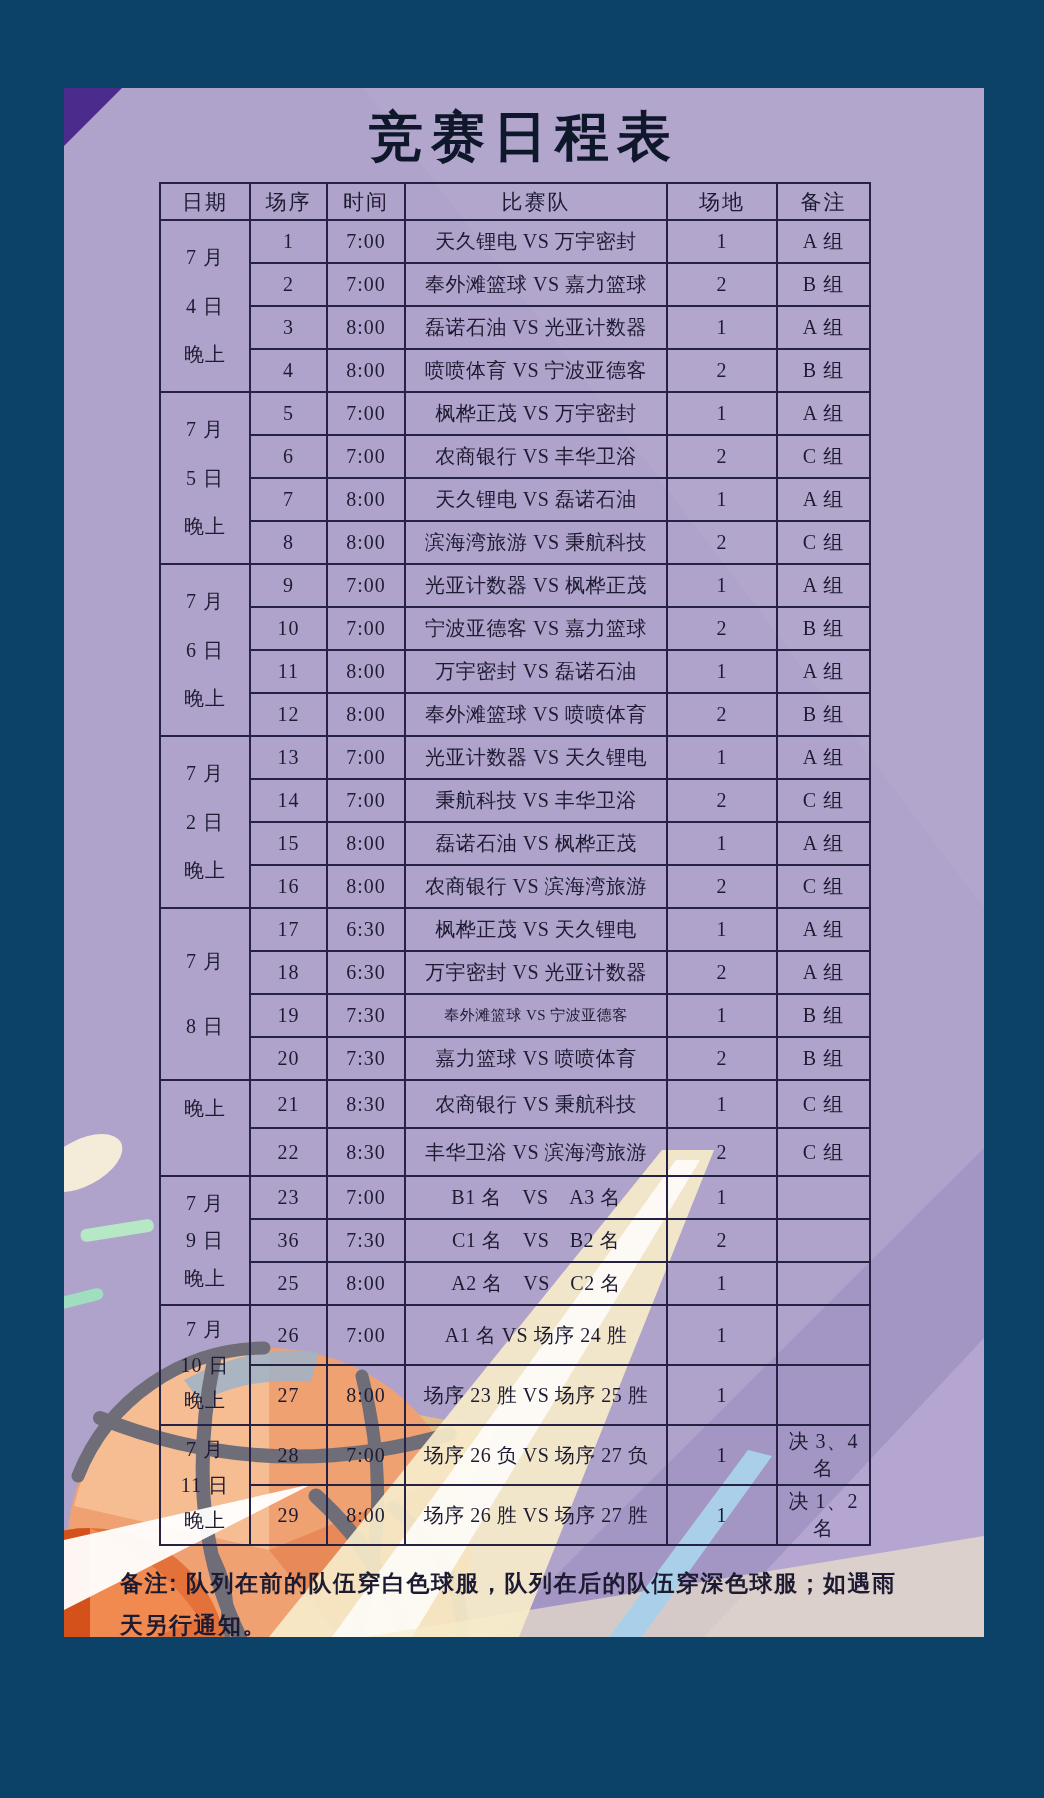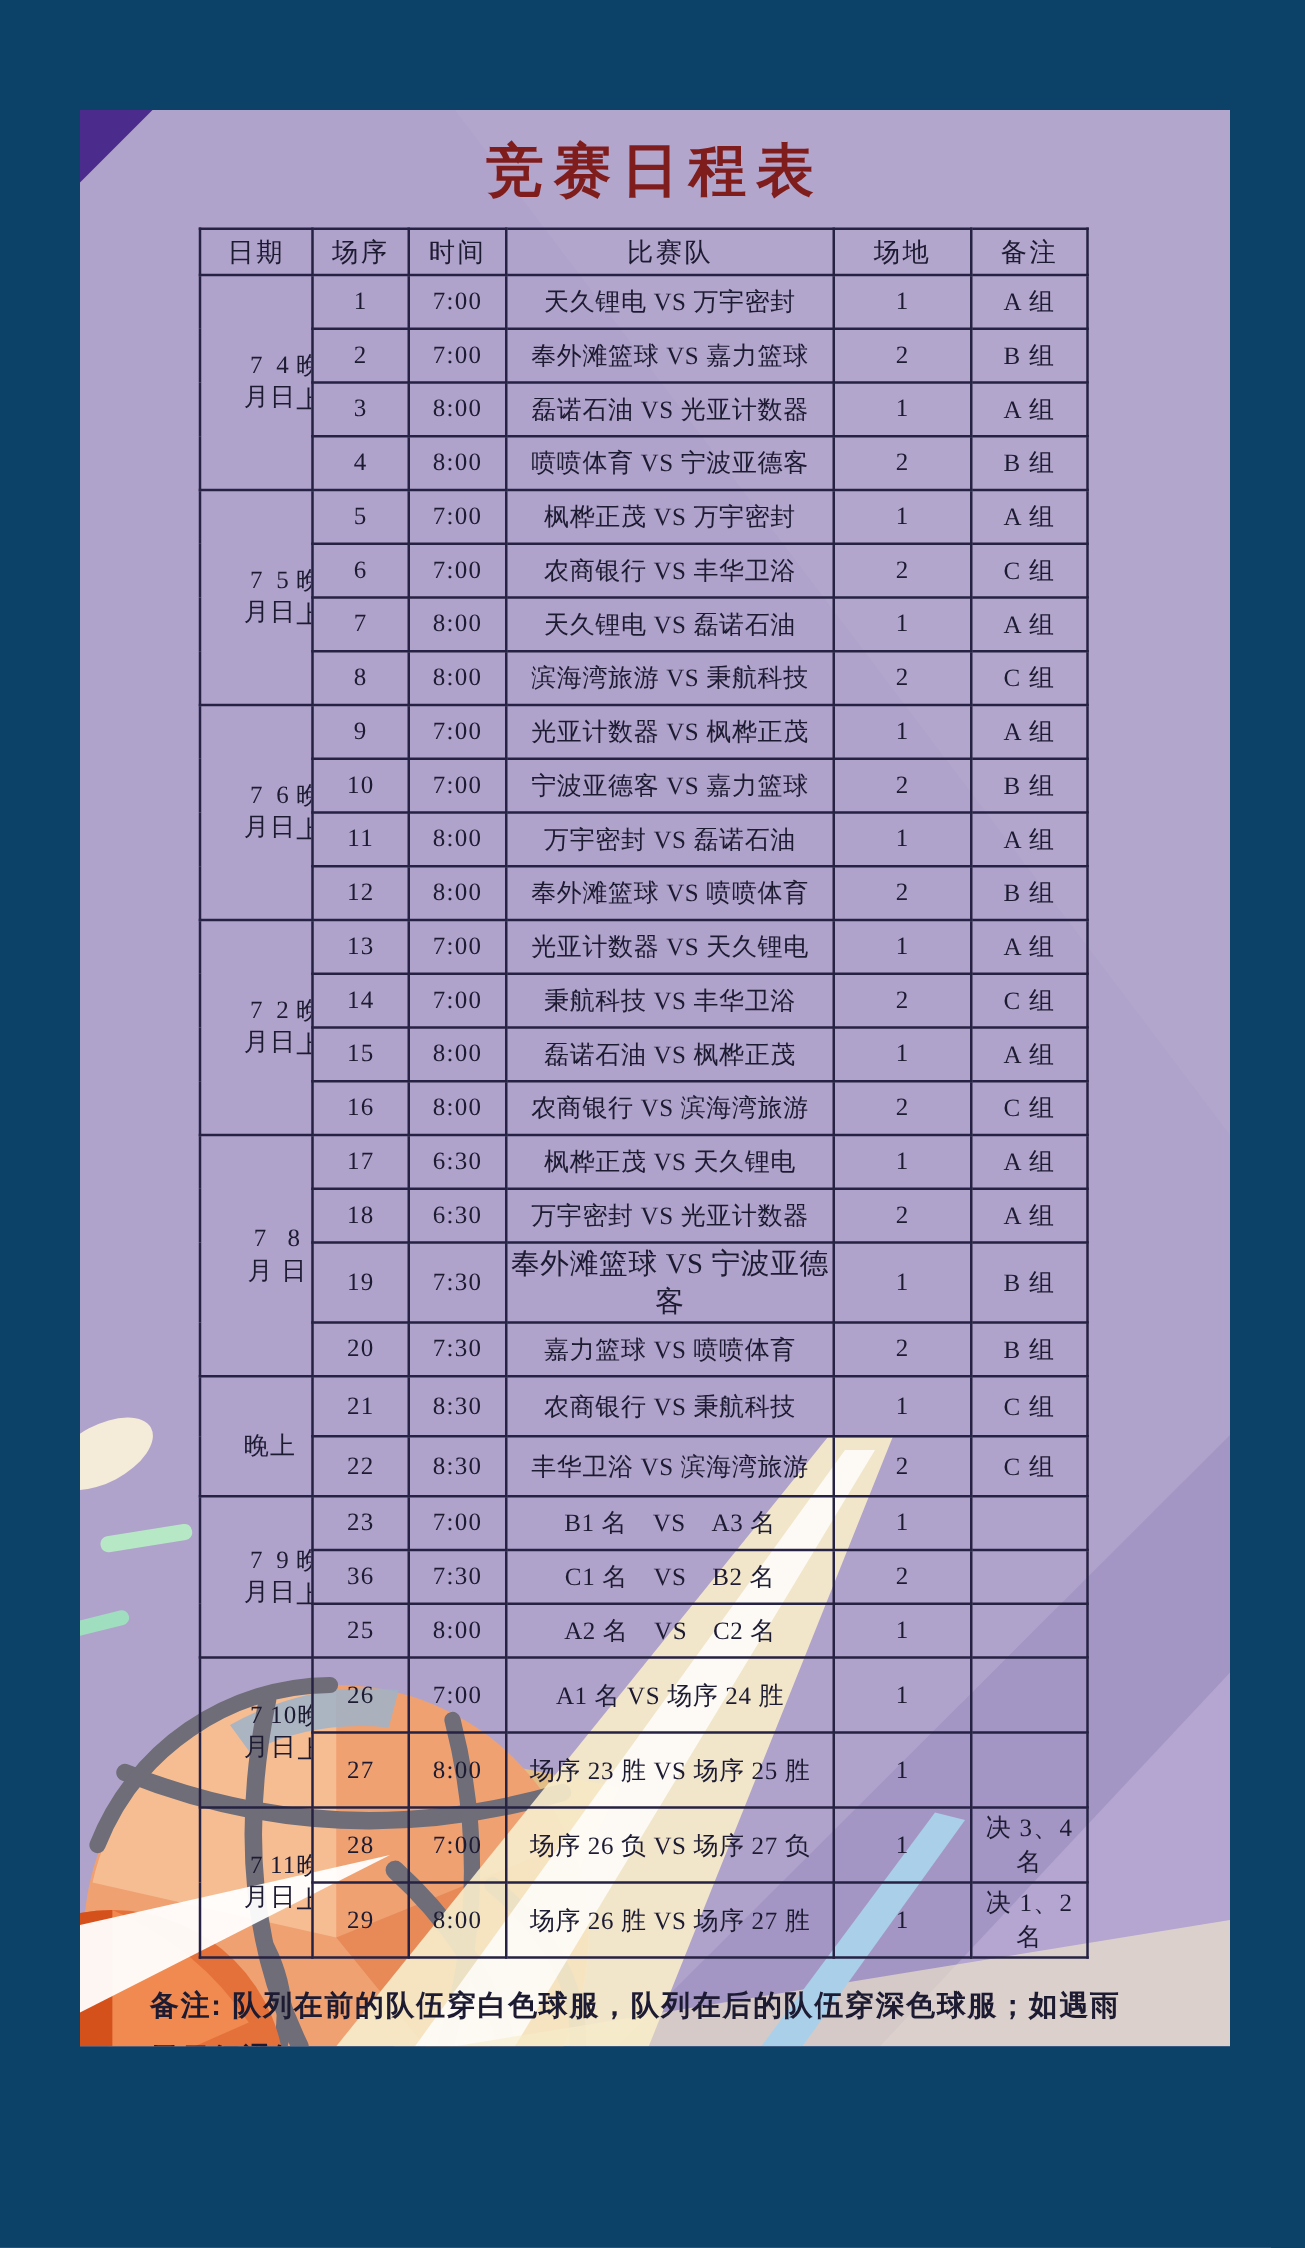--- a/index.html
+++ b/index.html
@@ -3,35 +3,35 @@
 <meta charset="utf-8">
 <style>
   html,body{margin:0;padding:0;background:#0c4168;}
   .stage{position:relative;width:1044px;height:1798px;background:#0c4168;overflow:hidden;
          font-family:"Liberation Serif","DejaVu Serif",serif;}
   .poster{position:absolute;left:64px;top:88px;width:920px;height:1549px;background:#b0a3cb;overflow:hidden;}
   .deco{position:absolute;left:0;top:0;width:920px;height:1549px;z-index:1;}
   .content{position:relative;z-index:2;}
   .title{margin:22px 0 0 0;height:52px;line-height:52px;text-align:center;
          font-family:"Liberation Sans","DejaVu Sans",sans-serif;font-weight:900;
-         font-size:46px;color:#7f1d1d;letter-spacing:8px;}
+         font-size:54px;color:#0f172a;letter-spacing:8px;}
   table.sched{border-collapse:collapse;table-layout:fixed;margin:20px 0 0 95px;width:710px;}
   col.c-date{width:90px;}  col.c-no{width:77px;}  col.c-time{width:78px;}
   col.c-teams{width:262px;} col.c-court{width:110px;} col.c-note{width:93px;}
   .sched th,.sched td{border:2px solid #262243;text-align:center;vertical-align:middle;
         color:#1d1b32;padding:0;overflow:hidden;}
   .sched thead tr{height:37px;}
   .sched th{font-size:21px;font-weight:400;letter-spacing:2px;}
   .sched tbody tr{height:43px;}
   .sched tbody tr.tall{height:60px;}
   .sched td{font-size:20px;letter-spacing:1px;}
   .sched td.teams-cell{letter-spacing:0.5px;}
-  .sched td.teams-cell.small{font-size:23px;margin-top:24px;}
-  .dlines{display:flex;flex-direction:row;justify-content:space-evenly;align-items:center;
-          font-size:20px;letter-spacing:1px;margin-left:34px;}
+  .sched td.teams-cell.small{font-size:15px;margin-top:24px;}
+  .dlines{display:flex;flex-direction:column;justify-content:space-evenly;align-items:center;
+          font-size:20px;letter-spacing:1px;}
   .dlines.top{justify-content:flex-start;padding-top:14px;}
   .footnote{margin:16px 0 0 56px;width:800px;
             font-family:"Liberation Sans","DejaVu Sans",sans-serif;font-weight:700;
             font-size:23px;color:#1d1b32;line-height:42px;letter-spacing:1.5px;}
 </style>
 </head>
 <body>
 
 <div class="stage">
   <div class="poster">

